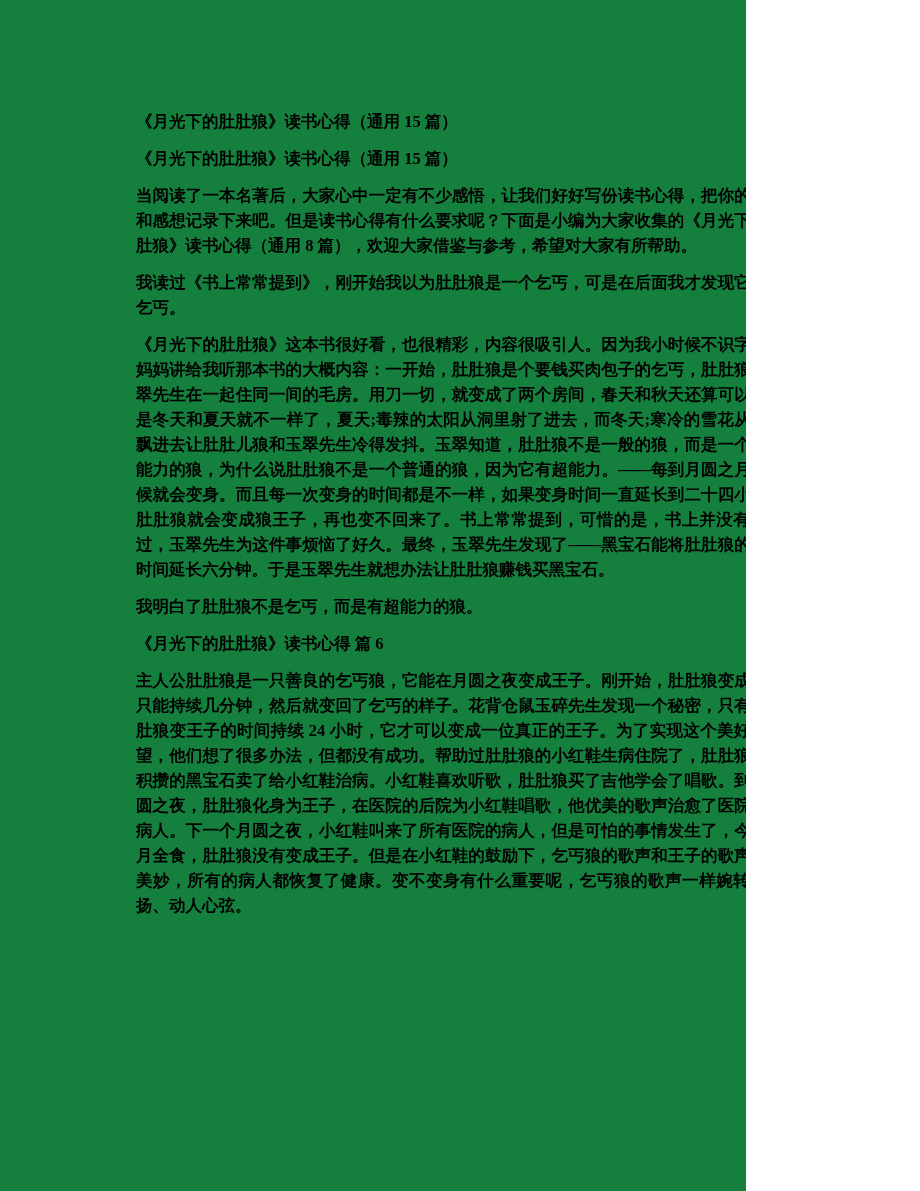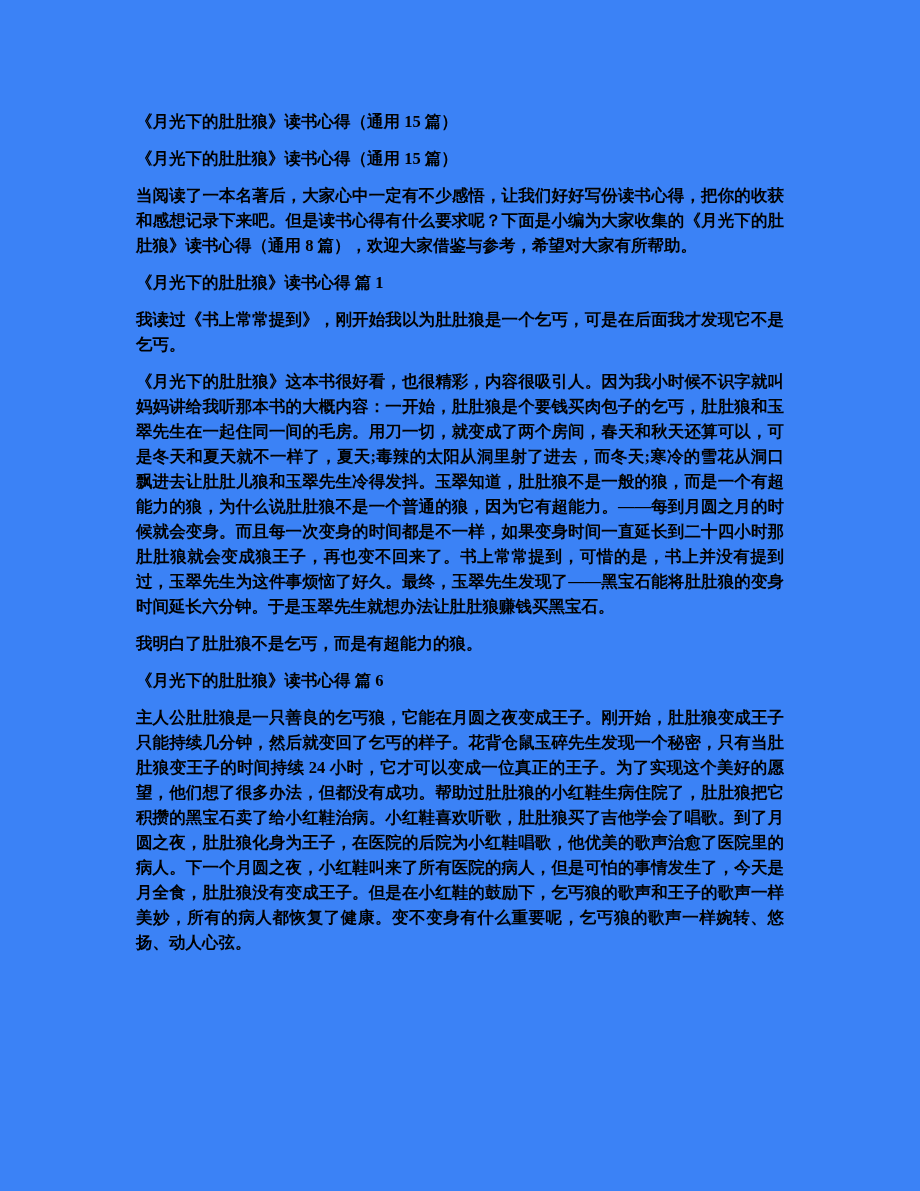--- a/index.html
+++ b/index.html
@@ -2,23 +2,23 @@
 <html><head>
 <meta charset="utf-8">
 <style>
   html, body {
     margin: 0;
     padding: 0;
     background: #ffffff;
   }
   .page {
     position: relative;
-    width: 920px;
+    width: 746px;
     height: 1191px;
-    background: #3b82f6;
+    background: #15803d;
     overflow: hidden;
   }
   .content {
     position: absolute;
     left: 136px;
     top: 109px;
     width: 648px;
     font-family: "Liberation Serif", "DejaVu Serif", serif;
     font-size: 16.5px;
     font-weight: bold;
@@ -32,20 +32,19 @@
   }
 </style>
 </head>
 <body>
 
 <div class="page">
   <div class="content">
     <p>《月光下的肚肚狼》读书心得（通用 15 篇）</p>
     <p>《月光下的肚肚狼》读书心得（通用 15 篇）</p>
     <p>当阅读了一本名著后，大家心中一定有不少感悟，让我们好好写份读书心得，把你的收获和感想记录下来吧。但是读书心得有什么要求呢？下面是小编为大家收集的《月光下的肚肚狼》读书心得（通用 8 篇），欢迎大家借鉴与参考，希望对大家有所帮助。</p>
-    <p>《月光下的肚肚狼》读书心得 篇 1</p>
     <p>我读过《书上常常提到》，刚开始我以为肚肚狼是一个乞丐，可是在后面我才发现它不是乞丐。</p>
     <p>《月光下的肚肚狼》这本书很好看，也很精彩，内容很吸引人。因为我小时候不识字就叫妈妈讲给我听那本书的大概内容：一开始，肚肚狼是个要钱买肉包子的乞丐，肚肚狼和玉翠先生在一起住同一间的毛房。用刀一切，就变成了两个房间，春天和秋天还算可以，可是冬天和夏天就不一样了，夏天;毒辣的太阳从洞里射了进去，而冬天;寒冷的雪花从洞口飘进去让肚肚儿狼和玉翠先生冷得发抖。玉翠知道，肚肚狼不是一般的狼，而是一个有超能力的狼，为什么说肚肚狼不是一个普通的狼，因为它有超能力。——每到月圆之月的时候就会变身。而且每一次变身的时间都是不一样，如果变身时间一直延长到二十四小时那肚肚狼就会变成狼王子，再也变不回来了。书上常常提到，可惜的是，书上并没有提到过，玉翠先生为这件事烦恼了好久。最终，玉翠先生发现了——黑宝石能将肚肚狼的变身时间延长六分钟。于是玉翠先生就想办法让肚肚狼赚钱买黑宝石。</p>
     <p>我明白了肚肚狼不是乞丐，而是有超能力的狼。</p>
     <p>《月光下的肚肚狼》读书心得 篇 6</p>
     <p>主人公肚肚狼是一只善良的乞丐狼，它能在月圆之夜变成王子。刚开始，肚肚狼变成王子只能持续几分钟，然后就变回了乞丐的样子。花背仓鼠玉碎先生发现一个秘密，只有当肚肚狼变王子的时间持续 24 小时，它才可以变成一位真正的王子。为了实现这个美好的愿望，他们想了很多办法，但都没有成功。帮助过肚肚狼的小红鞋生病住院了，肚肚狼把它积攒的黑宝石卖了给小红鞋治病。小红鞋喜欢听歌，肚肚狼买了吉他学会了唱歌。到了月圆之夜，肚肚狼化身为王子，在医院的后院为小红鞋唱歌，他优美的歌声治愈了医院里的病人。下一个月圆之夜，小红鞋叫来了所有医院的病人，但是可怕的事情发生了，今天是月全食，肚肚狼没有变成王子。但是在小红鞋的鼓励下，乞丐狼的歌声和王子的歌声一样美妙，所有的病人都恢复了健康。变不变身有什么重要呢，乞丐狼的歌声一样婉转、悠扬、动人心弦。</p>
   </div>
 </div>
 
 </body></html>

